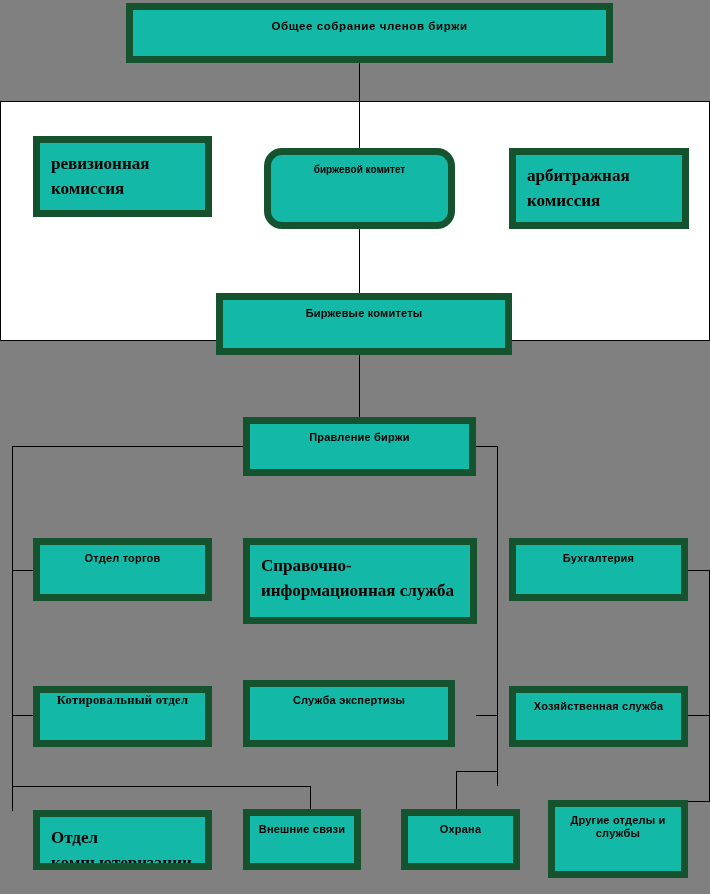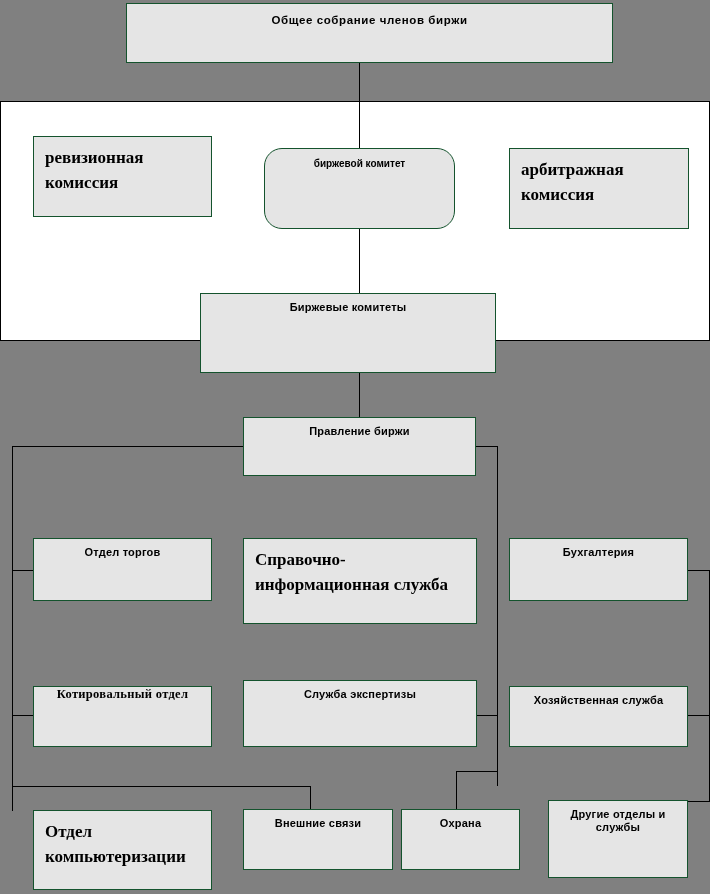--- a/index.html
+++ b/index.html
@@ -33,22 +33,22 @@
   }
   .line-h {
     position: absolute;
     height: 1px;
     background: #000000;
   }
 
   
   .box {
     position: absolute;
-    background: #e5e5e5;
-    border: 1px solid #14532d;
+    background: #14b8a6;
+    border: 7px solid #14532d;
     box-sizing: border-box;
     overflow: hidden;
   }
   .box .label {
     display: block;
     font-weight: bold;
     color: #000000;
   }
 
   
@@ -137,21 +137,21 @@
   </div>
 
   <div class="box" style="left:264px; top:148px; width:191px; height:81px;border-radius:18px;">
     <span class="label t-small-tight">биржевой комитет</span>
   </div>
 
   <div class="box" style="left:509px; top:148px; width:180px; height:81px;">
     <span class="label t-big">арбитражная комиссия</span>
   </div>
 
-  <div class="box" style="left:200px; top:293px; width:296px; height:80px;">
+  <div class="box" style="left:216px; top:293px; width:296px; height:62px;">
     <span class="label t-small">Биржевые комитеты</span>
   </div>
 
   <div class="box" style="left:243px; top:417px; width:233px; height:59px;">
     <span class="label t-small">Правление  биржи</span>
   </div>
 
   <div class="box" style="left:33px; top:538px; width:179px; height:63px;">
     <span class="label t-small">Отдел торгов</span>
   </div>
@@ -161,33 +161,33 @@
   </div>
 
   <div class="box" style="left:509px; top:538px; width:179px; height:63px;">
     <span class="label t-small">Бухгалтерия</span>
   </div>
 
   <div class="box" style="left:33px; top:686px; width:179px; height:61px;">
     <span class="label t-mid">Котировальный отдел</span>
   </div>
 
-  <div class="box" style="left:243px; top:680px; width:234px; height:67px;">
+  <div class="box" style="left:243px; top:680px; width:212px; height:67px;">
     <span class="label t-small">Служба  экспертизы</span>
   </div>
 
   <div class="box" style="left:509px; top:686px; width:179px; height:61px;">
     <span class="label t-small">Хозяйственная  служба</span>
   </div>
 
-  <div class="box" style="left:33px; top:810px; width:179px; height:80px;">
+  <div class="box" style="left:33px; top:810px; width:179px; height:60px;">
     <span class="label t-big">Отдел компьютеризации</span>
   </div>
 
-  <div class="box" style="left:243px; top:809px; width:150px; height:61px;">
+  <div class="box" style="left:243px; top:809px; width:118px; height:61px;">
     <span class="label t-small">Внешние связи</span>
   </div>
 
   <div class="box" style="left:401px; top:809px; width:119px; height:61px;">
     <span class="label t-small">Охрана</span>
   </div>
 
   <div class="box" style="left:548px; top:800px; width:140px; height:78px;">
     <span class="label t-small">Другие отделы и службы</span>
   </div>

